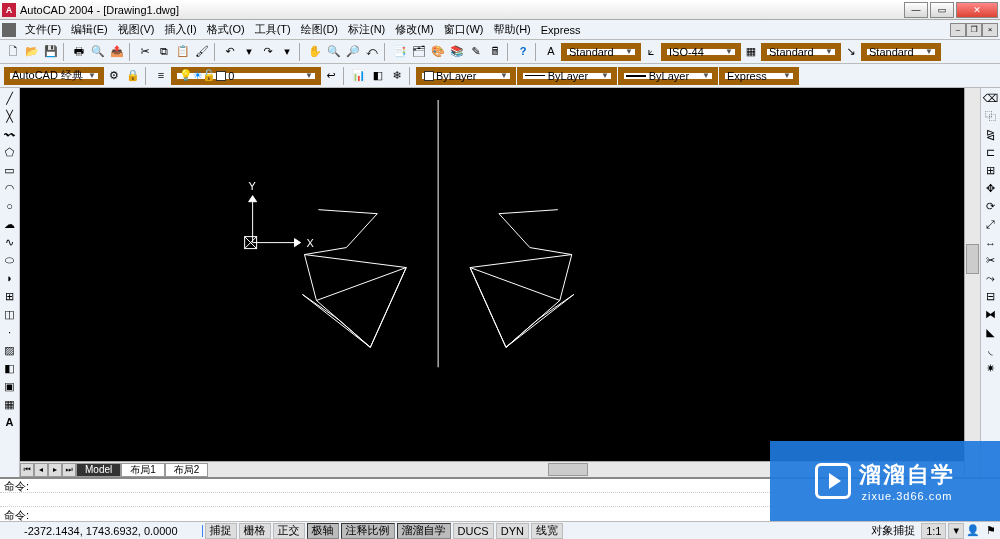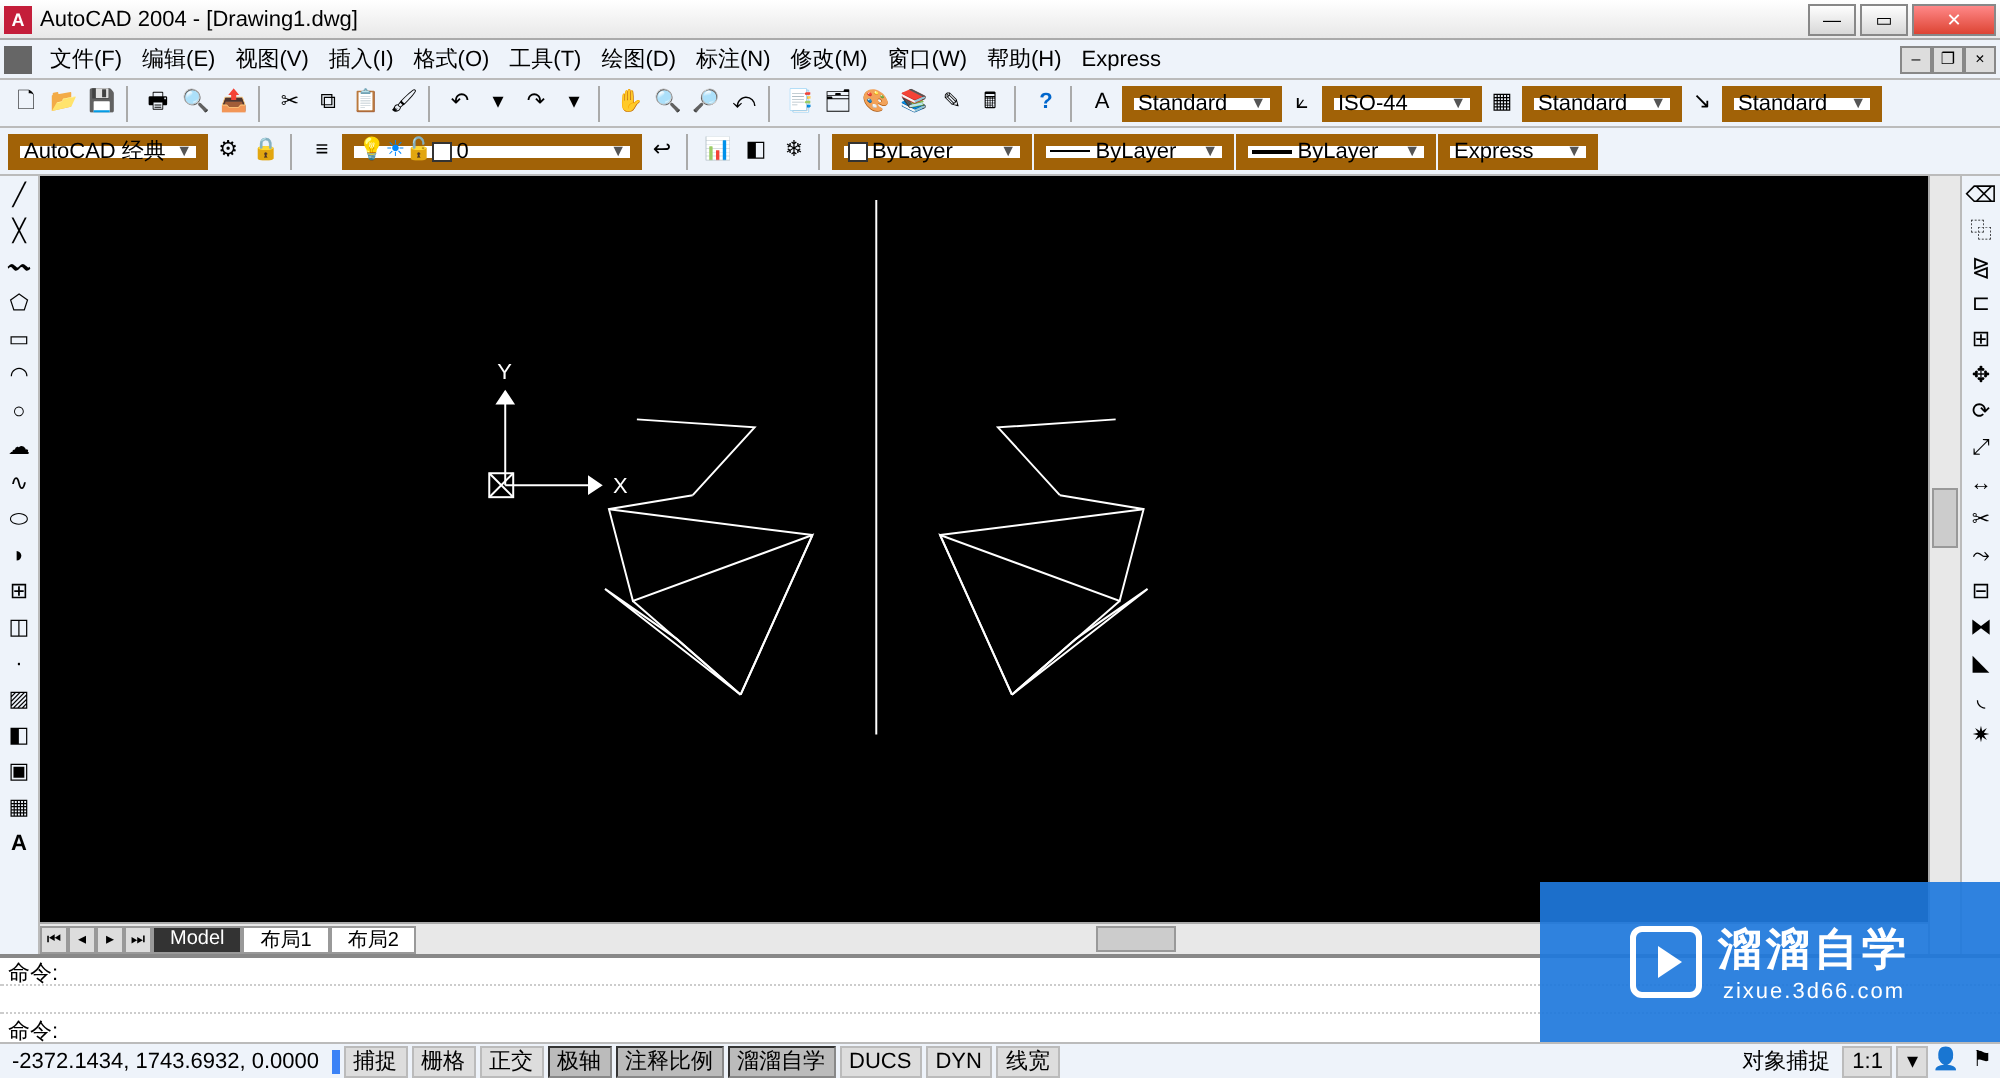--- a/index.html
+++ b/index.html
@@ -51,21 +51,21 @@
 .hscroll .thumb{position:absolute;top:1px;bottom:1px;left:45%;width:40px;background:#ccc;border:1px solid #999;}
 
 
 .cmd-area { position: absolute; left: 0; right: 0; bottom: 18px; height: 44px; background: #fff; border-top: 2px solid #888; }
 .cmd-history { height: 14px; padding: 0 4px; font-size: 11px; color: #000; border-bottom:1px dotted #ccc;}
 .cmd-line { height: 16px; padding: 0 4px; font-size: 11px; display:flex;align-items:center;}
 .cmd-line input{border:none;outline:none;flex:1;font-size:11px;}
 
 
 .statusbar { position: absolute; left: 0; right: 0; bottom: 0; height: 18px; background: #eef3fa; border-top: 1px solid #bbb; display: flex; align-items: center; font-size: 11px; }
-.coords { padding: 0 6px; border-right: 4px solid #3b82f6; }
+.coords { padding: 0 24px; border-right: 1px solid #3b82f6; }
 .status-btn { padding: 0 4px; height: 16px; border: 1px solid #bbb; background: #ddd; margin-left: 2px; display:flex;align-items:center;}
 .status-btn.active{background:#bbb;border:1px inset #888;}
 .statusbar .spacer{flex:1;}
 
 
 .watermark { position: absolute; right: 0; bottom: 18px; width: 230px; height: 80px; background: rgba(30,120,220,0.92); color: #fff; display: flex; align-items: center; justify-content: center; gap: 8px; z-index: 50; margin-top: 24px; }
 .watermark .play{width:36px;height:36px;border:3px solid #fff;border-radius:6px;display:flex;align-items:center;justify-content:center;}
 .watermark .play::after{content:"";border-left:12px solid #fff;border-top:8px solid transparent;border-bottom:8px solid transparent;margin-left:3px;}
 .watermark-text{display:flex;flex-direction:column;align-items:center;}
 .watermark-text .big{font-size:22px;font-weight:bold;letter-spacing:2px;}

